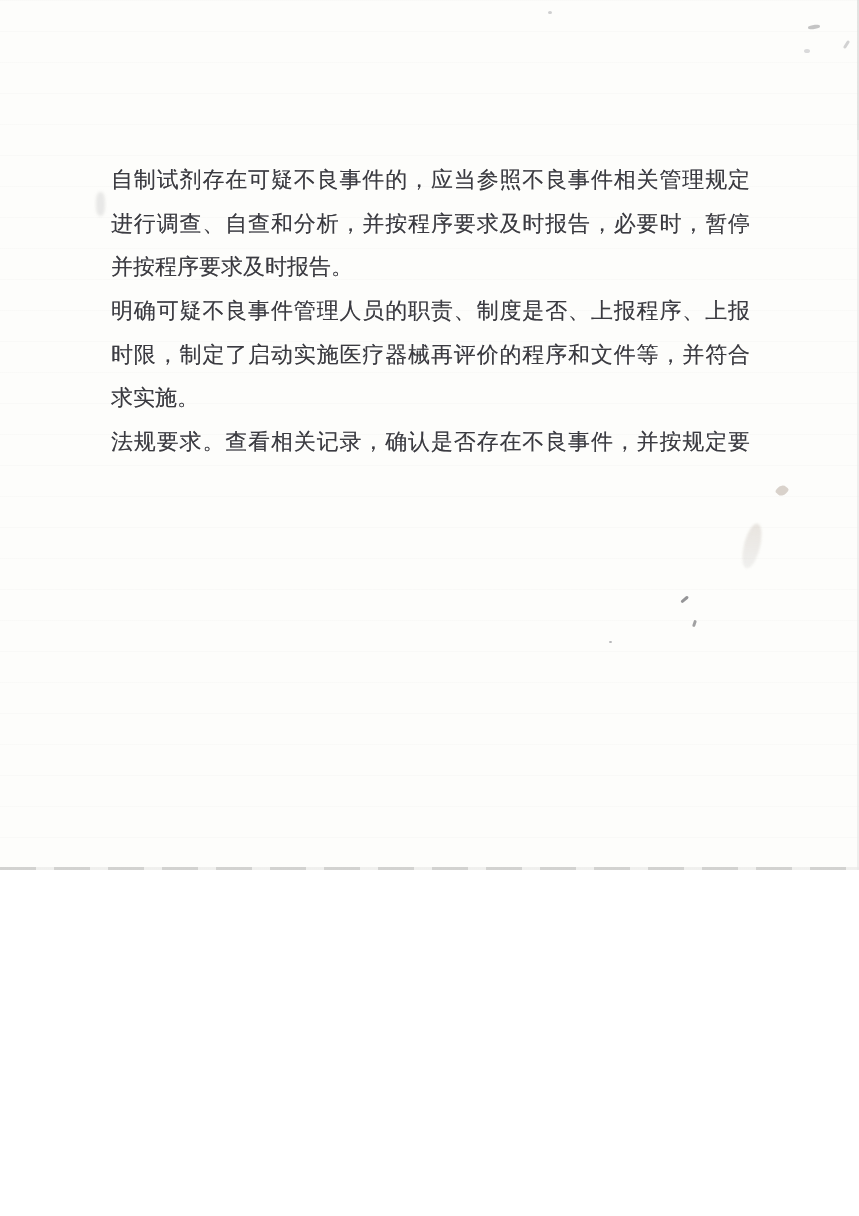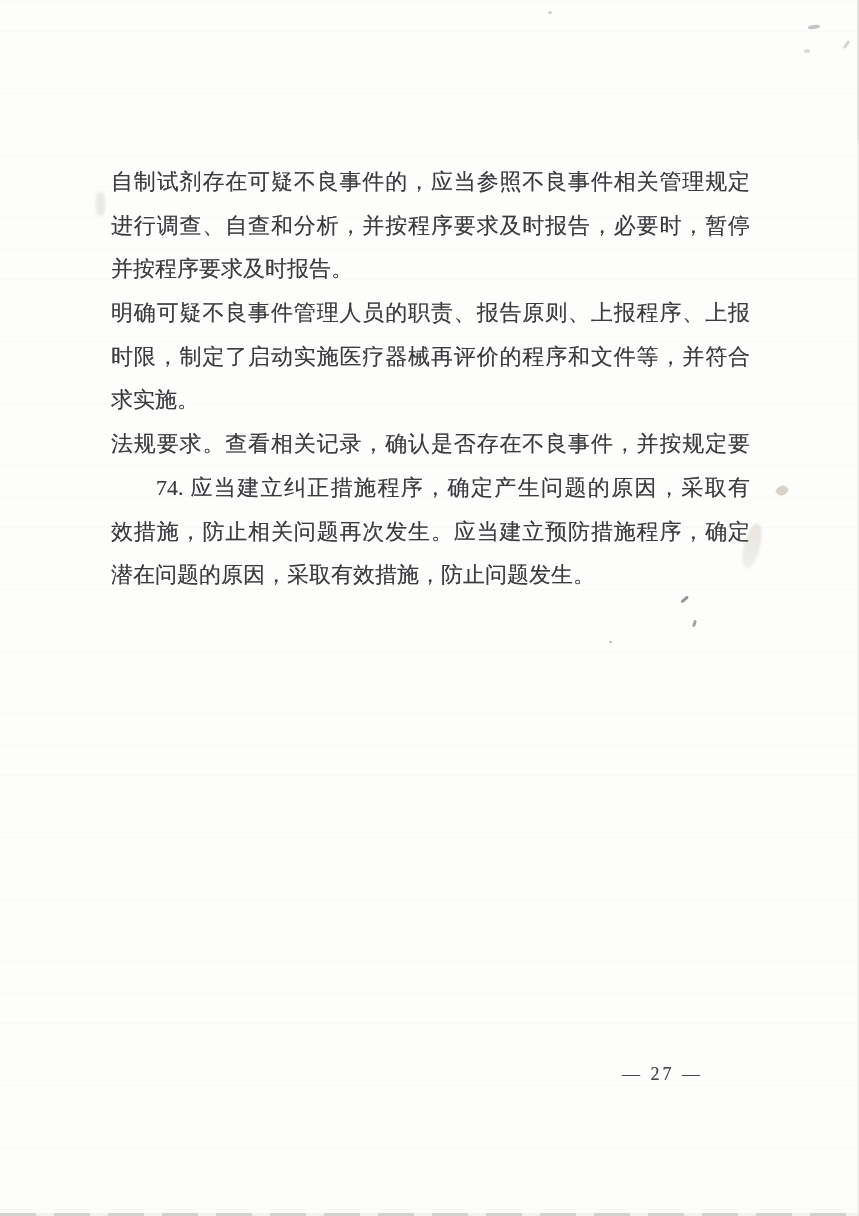--- a/index.html
+++ b/index.html
@@ -1,21 +1,21 @@
 <!DOCTYPE html>
 <html style="--page-bg: #fdfdfb; --text: #3b3b41; --footer-text: #46464c; --scan-edge: #cbcbc9;"><head>
 <meta charset="utf-8">
 <style>
   html,body{margin:0;padding:0;background:#ffffff;}
   .page{
     position:relative;
-    width:859px;height:1216px;
+    width:859px;height:870px;
     background:var(--page-bg,#fdfdfb);
     overflow:hidden;
-    font-family:Liberation Serif, serif;
+    font-family:Liberation Mono, monospace;
   }
   
   .page::before{
     content:"";
     position:absolute;inset:0;
     background:repeating-linear-gradient(180deg,
       rgba(185,185,185,0.055) 0 1px,
       rgba(0,0,0,0) 1px 31px);
     pointer-events:none;
   }
@@ -74,31 +74,26 @@
 
   <div class="text-block">
 
     <div class="para">
       <p class="ln j">自制试剂存在可疑不良事件的，应当参照不良事件相关管理规定</p>
       <p class="ln j">进行调查、自查和分析，并按程序要求及时报告，必要时，暂停</p>
       <p class="ln">并按程序要求及时报告。</p>
     </div>
 
     <div class="para">
-      <p class="ln j">明确可疑不良事件管理人员的职责、报告原则、上报程序、上报</p>
+      <p class="ln j">明确可疑不良事件管理人员的职责、制度是否、上报程序、上报</p>
       <p class="ln j">时限，制定了启动实施医疗器械再评价的程序和文件等，并符合</p>
       <p class="ln">求实施。</p>
       <p class="ln j">法规要求。查看相关记录，确认是否存在不良事件，并按规定要</p>
     </div>
 
-    <div class="para">
-      <p class="ln j ind">74. 应当建立纠正措施程序，确定产生问题的原因，采取有</p>
-      <p class="ln j">效措施，防止相关问题再次发生。应当建立预防措施程序，确定</p>
-      <p class="ln">潜在问题的原因，采取有效措施，防止问题发生。</p>
-    </div>
 
 
   </div>
 
   <div class="footer">— 27 —</div>
 
   <div class="spk s1"></div>
   <div class="spk s2"></div>
   <div class="spk s3"></div>
   <div class="spk s4"></div>

